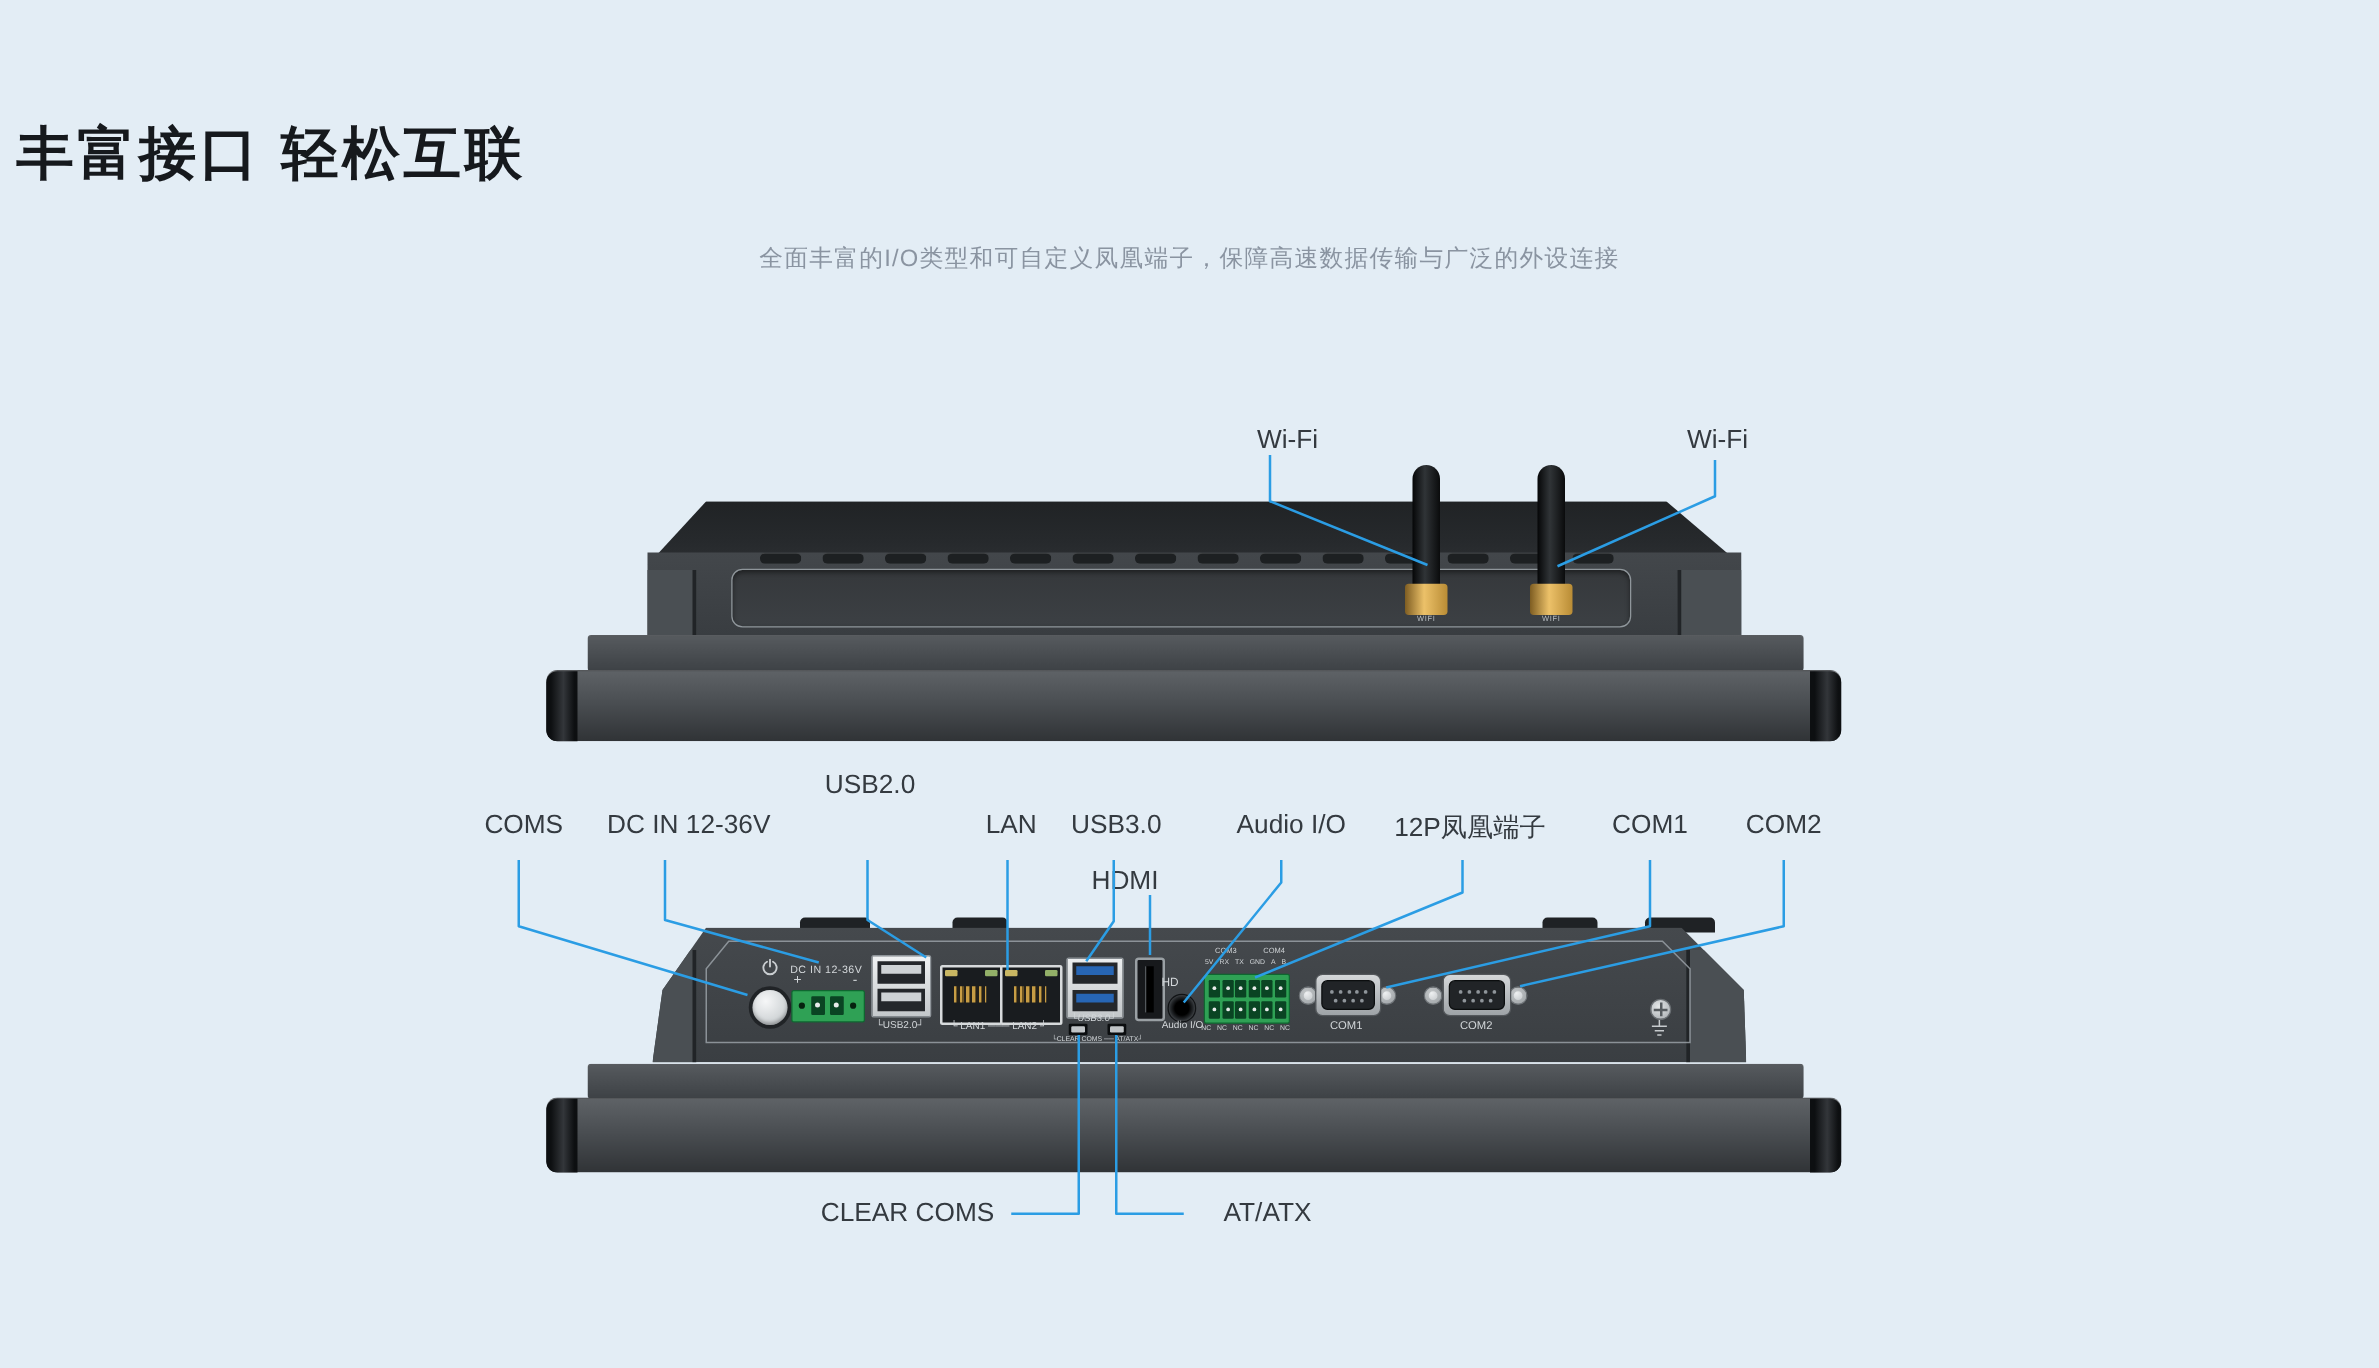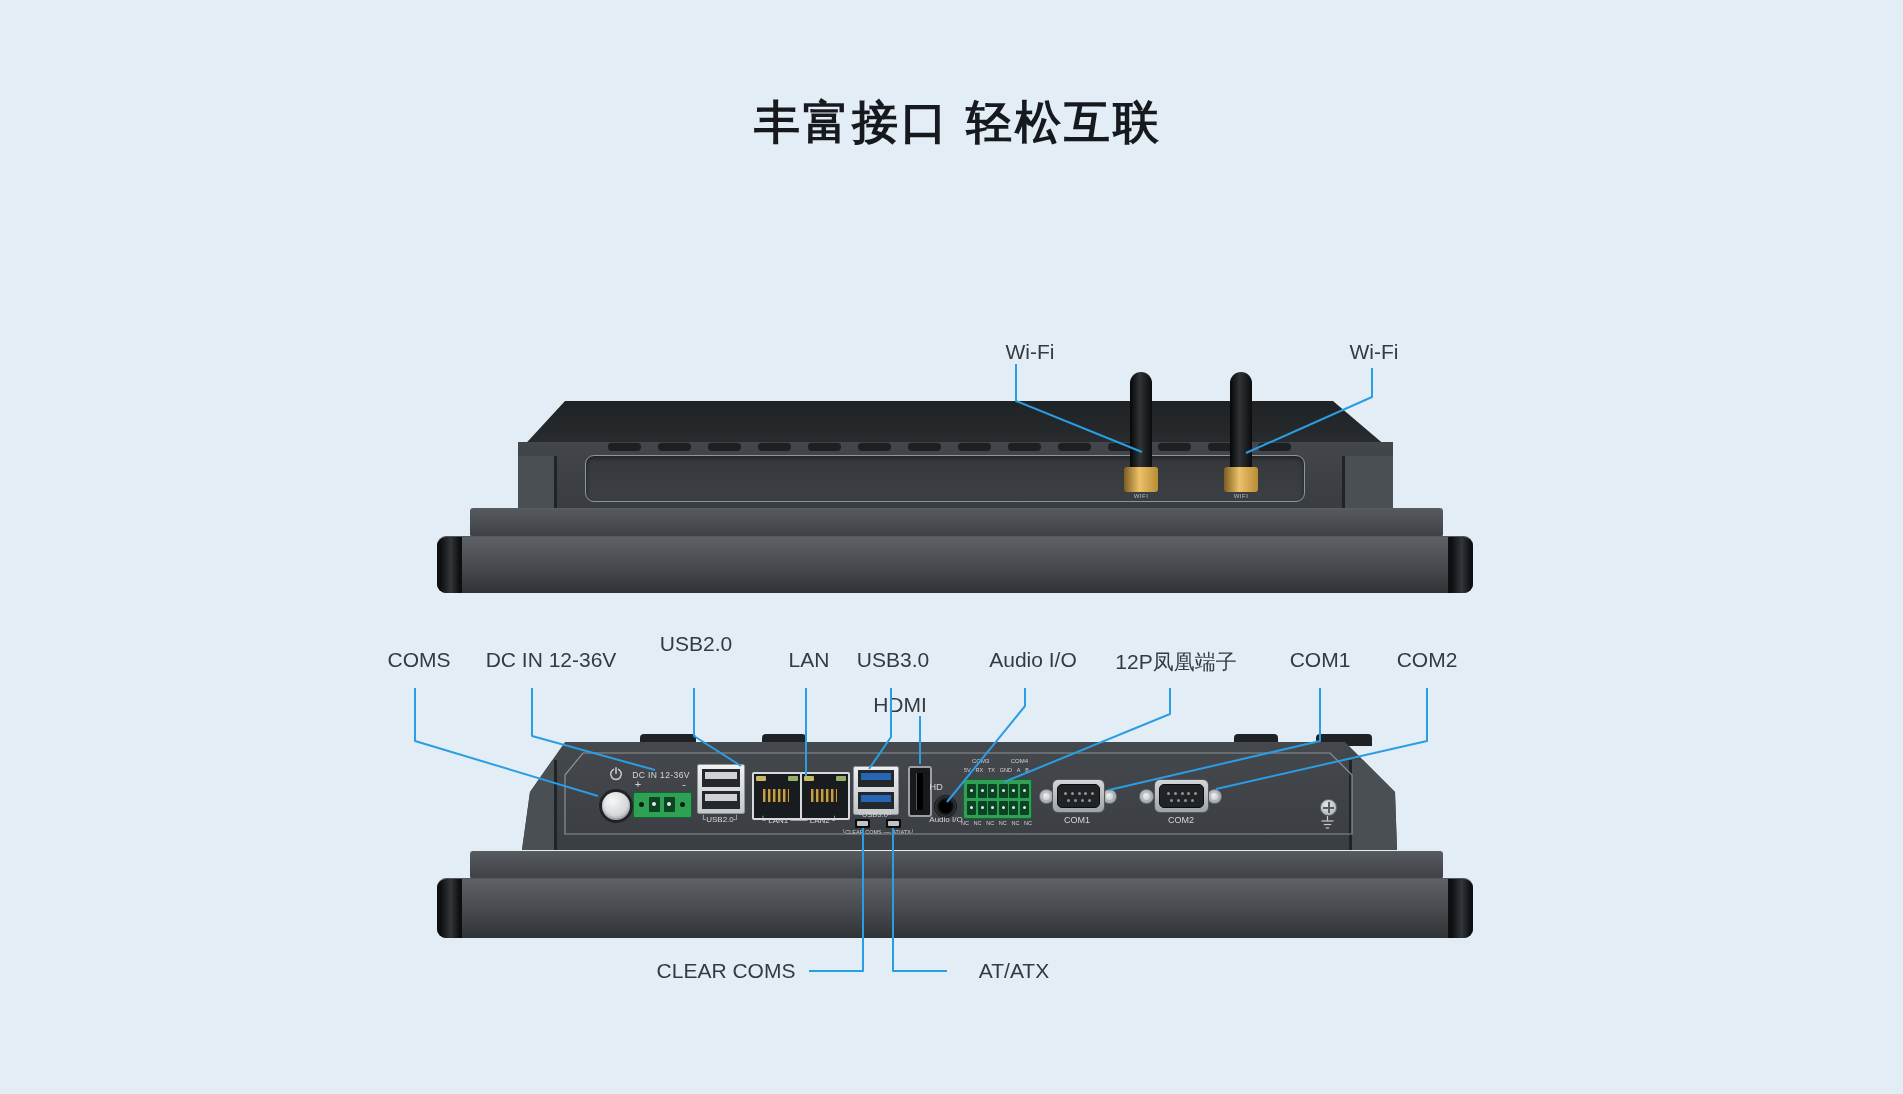--- a/index.html
+++ b/index.html
@@ -4,21 +4,21 @@
 <style>
   html,body{margin:0;padding:0;}
   .stage{
     position:relative;width:1903px;height:1094px;overflow:hidden;
     background:#e3edf5;
     font-family:"Liberation Sans","DejaVu Sans",sans-serif;
   }
   .abs{position:absolute;}
   
   .title{
-    position:absolute;left:0;right:0;top:92px;text-align:center;
+    position:absolute;left:0;right:0;top:92px;
     font-size:46px;font-weight:700;color:#16191d;letter-spacing:3px;padding-left:13px;
   }
   .subtitle{
     position:absolute;left:0;right:0;top:194px;text-align:center;
     font-size:19px;color:#8a94a1;letter-spacing:1px;
   }
   
   .callout{
     position:absolute;transform:translateX(-50%);
     font-size:21px;color:#343a40;white-space:nowrap;
@@ -107,20 +107,21 @@
   .screw .h{position:absolute;left:2px;top:6.5px;width:11px;height:2px;background:#575c60;}
   .screw .v{position:absolute;left:6.5px;top:2px;width:2px;height:11px;background:#575c60;}
   .tinyrow{position:absolute;display:flex;justify-content:space-between;z-index:5;color:#cfd3d6;}
 </style>
 </head>
 <body>
 
 <div class="stage">
 
   <div class="title">丰富接口 轻松互联</div>
+  <div class="subtitle">全面丰富的I/O类型和可自定义凤凰端子，保障高速数据传输与广泛的外设连接</div>
 
   <div>
     <div class="topface" style="left:518px;top:401px;width:875px;height:51px;
                 clip-path:polygon(47px 0,815px 0,100% 100%,0 100%);"></div>
     <div class="frontface" style="left:518px;top:442px;width:875px;height:66px;">
       <div class="sidestrip seam-r" style="left:0;"></div>
       <div class="sidestrip seam-l" style="right:0;width:48px;"></div>
     </div>
 
     <div class="vent" style="left:608px;top:442px;"></div>
@@ -152,21 +153,21 @@
       <div class="cap l"></div>
       <div class="cap r"></div>
     </div>
   </div>
 
   <div class="callout" style="left:1030px;top:340px;">Wi-Fi</div>
   <div class="callout" style="left:1374px;top:340px;">Wi-Fi</div>
 
   <div class="callout" style="left:419px;top:648px;">COMS</div>
   <div class="callout" style="left:551px;top:648px;">DC IN 12-36V</div>
-  <div class="callout" style="left:696px;top:632px;">USB2.0</div>
+  <div class="callout" style="left:696px;top:616px;">USB2.0</div>
   <div class="callout" style="left:809px;top:648px;">LAN</div>
   <div class="callout" style="left:893px;top:648px;">USB3.0</div>
   <div class="callout" style="left:900px;top:693px;">HDMI</div>
   <div class="callout" style="left:1033px;top:648px;">Audio I/O</div>
   <div class="callout" style="left:1176px;top:648px;">12P凤凰端子</div>
   <div class="callout" style="left:1320px;top:648px;">COM1</div>
   <div class="callout" style="left:1427px;top:648px;">COM2</div>
   <div class="callout" style="left:726px;top:959px;">CLEAR COMS</div>
   <div class="callout" style="left:1002px;top:959px;margin-left:12px;">AT/ATX</div>
 

